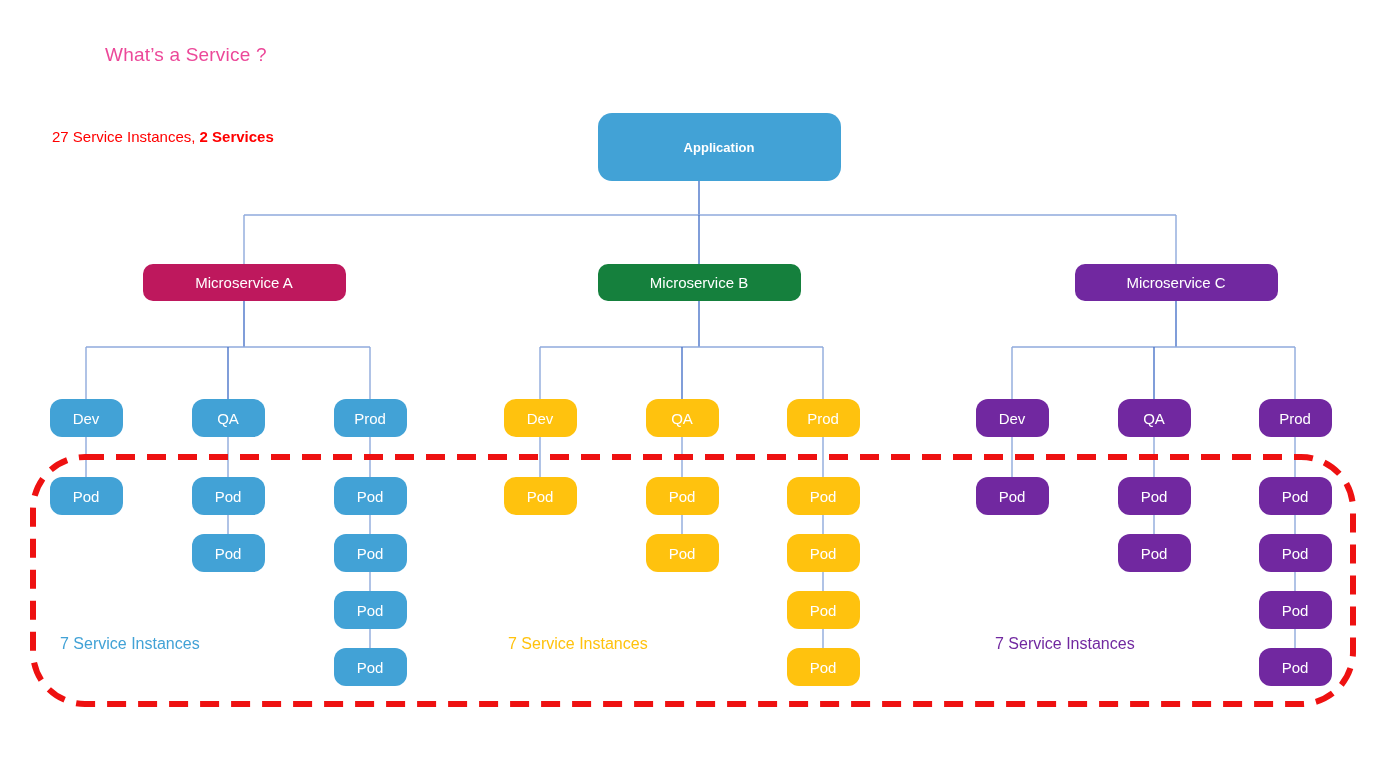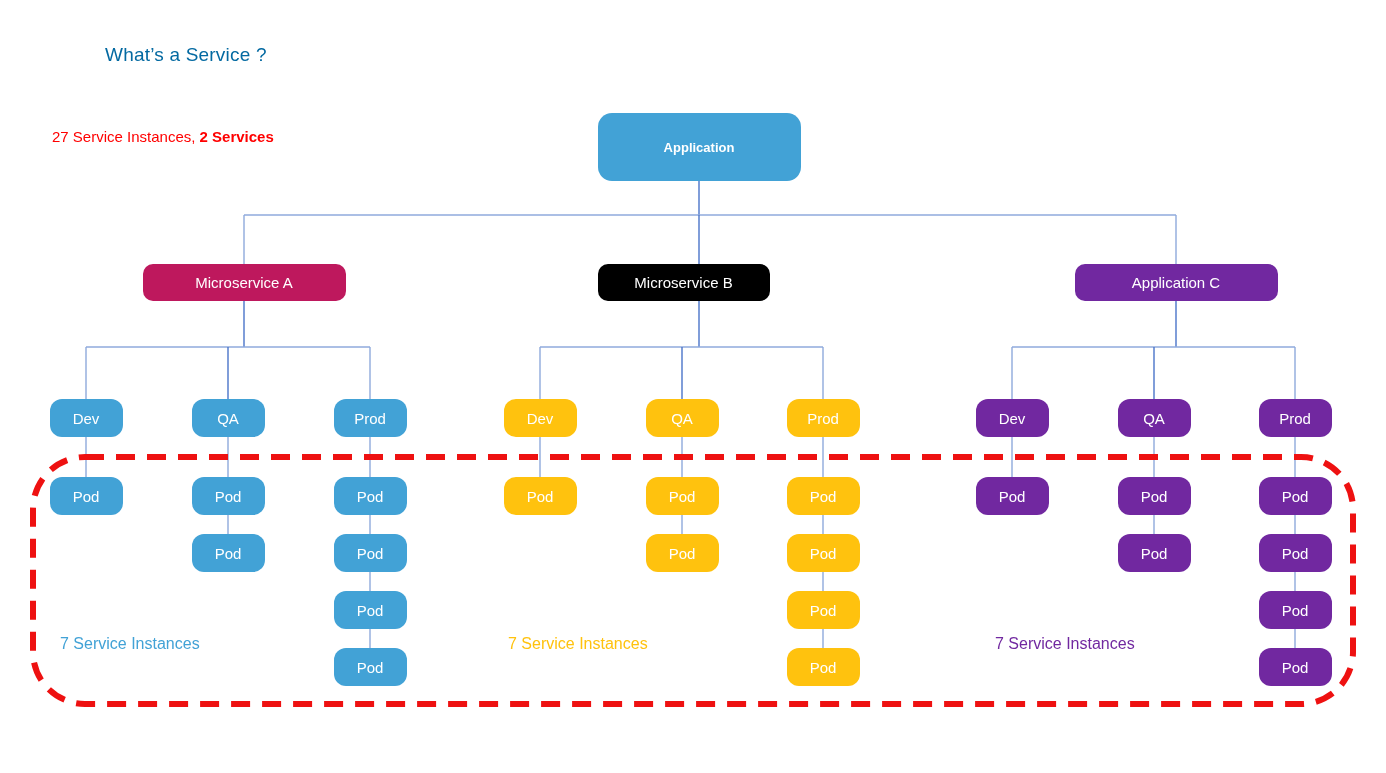--- a/index.html
+++ b/index.html
@@ -61,21 +61,21 @@
   .section-label {
     position: absolute;
     font-size: 16px;
     white-space: nowrap;
   }
 </style>
 </head>
 <body>
 
 <div class="canvas">
-  <h1 class="page-title" style="color: #0369a1;">What’s a Service ?</h1>
+  <h1 class="page-title" style="color: #ec4899;">What’s a Service ?</h1>
   <div class="summary" style="color: rgb(255, 0, 0);">
     <span>27 Service Instances, </span><span class="bold">2 Services</span>
   </div>
   <svg id="connector-layer" width="1386" height="773">
       <line x1="699" y1="181" x2="699" y2="215" stroke="#4A74C9" stroke-width="1.4"></line>
       <line x1="244" y1="215" x2="1176" y2="215" stroke="#8FAADC" stroke-width="1.4"></line>
       <line x1="244" y1="215" x2="244" y2="264" stroke="#8FAADC" stroke-width="1.4"></line>
       <line x1="244" y1="301" x2="244" y2="347" stroke="#4A74C9" stroke-width="1.4"></line>
       <line x1="86" y1="347" x2="370" y2="347" stroke="#8FAADC" stroke-width="1.4"></line>
       <line x1="86" y1="347" x2="86" y2="399" stroke="#8FAADC" stroke-width="1.4"></line>
@@ -110,46 +110,46 @@
       <line x1="1154" y1="437" x2="1154" y2="477" stroke="#8FAADC" stroke-width="1.4"></line>
       <line x1="1154" y1="515" x2="1154" y2="534" stroke="#8FAADC" stroke-width="1.4"></line>
       <line x1="1295" y1="347" x2="1295" y2="399" stroke="#8FAADC" stroke-width="1.4"></line>
       <line x1="1295" y1="437" x2="1295" y2="477" stroke="#8FAADC" stroke-width="1.4"></line>
       <line x1="1295" y1="515" x2="1295" y2="534" stroke="#8FAADC" stroke-width="1.4"></line>
       <line x1="1295" y1="572" x2="1295" y2="591" stroke="#8FAADC" stroke-width="1.4"></line>
       <line x1="1295" y1="629" x2="1295" y2="648" stroke="#8FAADC" stroke-width="1.4"></line>
       <rect x="33" y="457" width="1320" height="247" rx="52" fill="none" stroke="#EE1111" stroke-width="6" stroke-dasharray="19 12"></rect>
     </svg>
   <div id="node-layer">
-      <div class="node node-app" style="left: 597.5px; top: 113px; width: 203px; height: 68px; background: rgb(66, 162, 214);">Application</div>
+      <div class="node node-app" style="left: 597.5px; top: 113px; width: 243px; height: 68px; background: rgb(66, 162, 214);">Application</div>
       <div class="node node-micro" style="left: 142.5px; top: 264px; width: 203px; height: 37px; background: #be185d;">Microservice A</div>
       <div class="node node-env" style="left: 49.5px; top: 399px; width: 73px; height: 38px; background: rgb(66, 162, 214);">Dev</div>
       <div class="node node-pod" style="left: 49.5px; top: 477px; width: 73px; height: 38px; background: rgb(66, 162, 214);">Pod</div>
       <div class="node node-env" style="left: 191.5px; top: 399px; width: 73px; height: 38px; background: rgb(66, 162, 214);">QA</div>
       <div class="node node-pod" style="left: 191.5px; top: 477px; width: 73px; height: 38px; background: rgb(66, 162, 214);">Pod</div>
       <div class="node node-pod" style="left: 191.5px; top: 534px; width: 73px; height: 38px; background: rgb(66, 162, 214);">Pod</div>
       <div class="node node-env" style="left: 333.5px; top: 399px; width: 73px; height: 38px; background: rgb(66, 162, 214);">Prod</div>
       <div class="node node-pod" style="left: 333.5px; top: 477px; width: 73px; height: 38px; background: rgb(66, 162, 214);">Pod</div>
       <div class="node node-pod" style="left: 333.5px; top: 534px; width: 73px; height: 38px; background: rgb(66, 162, 214);">Pod</div>
       <div class="node node-pod" style="left: 333.5px; top: 591px; width: 73px; height: 38px; background: rgb(66, 162, 214);">Pod</div>
       <div class="node node-pod" style="left: 333.5px; top: 648px; width: 73px; height: 38px; background: rgb(66, 162, 214);">Pod</div>
       <div class="section-label" style="left: 60px; top: 635px; color: rgb(66, 162, 214);">7 Service Instances</div>
-      <div class="node node-micro" style="left: 597.5px; top: 264px; width: 172px; height: 37px; background: #000000;">Microservice B</div>
+      <div class="node node-micro" style="left: 597.5px; top: 264px; width: 203px; height: 37px; background: #15803d;">Microservice B</div>
       <div class="node node-env" style="left: 503.5px; top: 399px; width: 73px; height: 38px; background: rgb(255, 194, 14);">Dev</div>
       <div class="node node-pod" style="left: 503.5px; top: 477px; width: 73px; height: 38px; background: rgb(255, 194, 14);">Pod</div>
       <div class="node node-env" style="left: 645.5px; top: 399px; width: 73px; height: 38px; background: rgb(255, 194, 14);">QA</div>
       <div class="node node-pod" style="left: 645.5px; top: 477px; width: 73px; height: 38px; background: rgb(255, 194, 14);">Pod</div>
       <div class="node node-pod" style="left: 645.5px; top: 534px; width: 73px; height: 38px; background: rgb(255, 194, 14);">Pod</div>
       <div class="node node-env" style="left: 786.5px; top: 399px; width: 73px; height: 38px; background: rgb(255, 194, 14);">Prod</div>
       <div class="node node-pod" style="left: 786.5px; top: 477px; width: 73px; height: 38px; background: rgb(255, 194, 14);">Pod</div>
       <div class="node node-pod" style="left: 786.5px; top: 534px; width: 73px; height: 38px; background: rgb(255, 194, 14);">Pod</div>
       <div class="node node-pod" style="left: 786.5px; top: 591px; width: 73px; height: 38px; background: rgb(255, 194, 14);">Pod</div>
       <div class="node node-pod" style="left: 786.5px; top: 648px; width: 73px; height: 38px; background: rgb(255, 194, 14);">Pod</div>
       <div class="section-label" style="left: 508px; top: 635px; color: rgb(255, 194, 14);">7 Service Instances</div>
-      <div class="node node-micro" style="left: 1074.5px; top: 264px; width: 203px; height: 37px; background: rgb(113, 40, 160);">Application C</div>
+      <div class="node node-micro" style="left: 1074.5px; top: 264px; width: 203px; height: 37px; background: rgb(113, 40, 160);">Microservice C</div>
       <div class="node node-env" style="left: 975.5px; top: 399px; width: 73px; height: 38px; background: rgb(113, 40, 160);">Dev</div>
       <div class="node node-pod" style="left: 975.5px; top: 477px; width: 73px; height: 38px; background: rgb(113, 40, 160);">Pod</div>
       <div class="node node-env" style="left: 1117.5px; top: 399px; width: 73px; height: 38px; background: rgb(113, 40, 160);">QA</div>
       <div class="node node-pod" style="left: 1117.5px; top: 477px; width: 73px; height: 38px; background: rgb(113, 40, 160);">Pod</div>
       <div class="node node-pod" style="left: 1117.5px; top: 534px; width: 73px; height: 38px; background: rgb(113, 40, 160);">Pod</div>
       <div class="node node-env" style="left: 1258.5px; top: 399px; width: 73px; height: 38px; background: rgb(113, 40, 160);">Prod</div>
       <div class="node node-pod" style="left: 1258.5px; top: 477px; width: 73px; height: 38px; background: rgb(113, 40, 160);">Pod</div>
       <div class="node node-pod" style="left: 1258.5px; top: 534px; width: 73px; height: 38px; background: rgb(113, 40, 160);">Pod</div>
       <div class="node node-pod" style="left: 1258.5px; top: 591px; width: 73px; height: 38px; background: rgb(113, 40, 160);">Pod</div>
       <div class="node node-pod" style="left: 1258.5px; top: 648px; width: 73px; height: 38px; background: rgb(113, 40, 160);">Pod</div>

